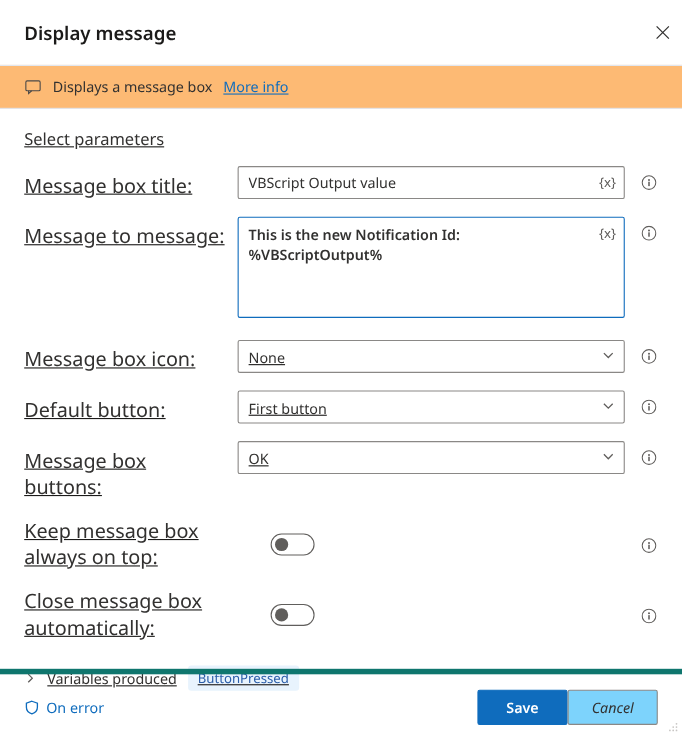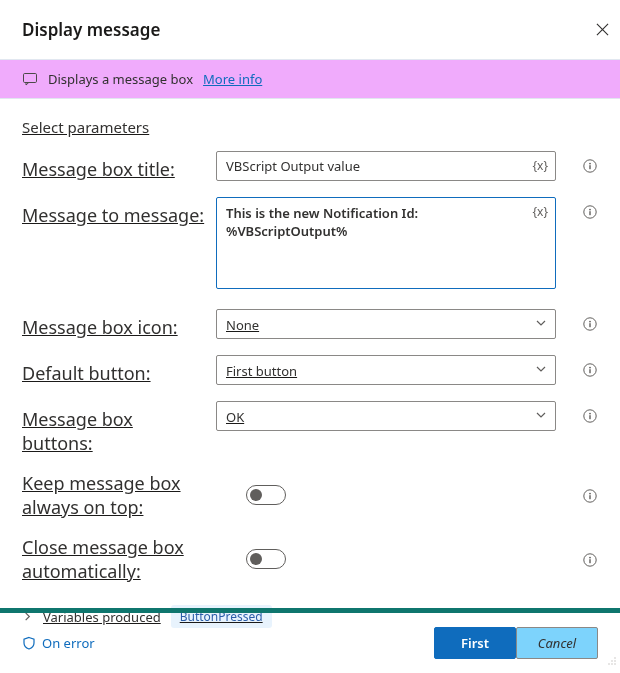--- a/index.html
+++ b/index.html
@@ -22,21 +22,21 @@
   }
   .dialog-title { font-size: 17px; font-weight: 600; }
   .close-btn {
     width: 20px; height: 20px; display:flex; align-items:center; justify-content:center;
     cursor:pointer; color:#323130;
   }
 
   .info-banner {
     margin: 6px 0 0 0;
     padding: 10px 22px;
-    background: #f0abfc;
+    background: #fdba74;
     border-top: 1px solid #e1e7f0;
     border-bottom: 1px solid #e1e7f0;
     display: flex;
     align-items: center;
     gap: 10px;
     font-size: 13px;
     color: #323130;
   }
   .info-link { color: #0f6cbd; text-decoration: underline; cursor: pointer; }
 
@@ -56,21 +56,21 @@
     width: 184px;
     min-width: 184px;
     padding-top: 6px;
     font-size: 18px;
     color: #323130;
   }
   .form-control-col {
     flex: 1;
     display: flex;
     align-items: flex-start;
-    gap: 26px;
+    gap: 14px;
   }
   .ctrl-wrap { flex: 1; position: relative; }
 
   .txt-input, .select-box, .textarea-box {
     width: 100%;
     border: 1px solid #8a8886;
     border-radius: 2px;
     padding: 6px 56px 6px 9px;
     font-size: 13px;
     font-family: inherit;
@@ -347,21 +347,21 @@
 </div>
 
 <div class="footer">
   <div class="on-error">
     <svg width="14" height="14" viewBox="0 0 14 14" fill="none">
       <path d="M7 1.5 L12 3.2 V7 C12 10 9.8 12.1 7 13 C4.2 12.1 2 10 2 7 V3.2 Z" stroke="#0f6cbd" stroke-width="1.2"></path>
     </svg>
     <span>On error</span>
   </div>
   <div class="footer-spacer"></div>
-  <button class="btn btn-primary">First</button>
+  <button class="btn btn-primary">Save</button>
   <button class="btn btn-secondary">Cancel</button>
 </div>
 
 <div class="resize-grip">
   <svg width="10" height="10" viewBox="0 0 10 10">
     <circle cx="8" cy="2" r="0.8" fill="currentColor"></circle>
     <circle cx="5" cy="5" r="0.8" fill="currentColor"></circle>
     <circle cx="8" cy="5" r="0.8" fill="currentColor"></circle>
     <circle cx="2" cy="8" r="0.8" fill="currentColor"></circle>
     <circle cx="5" cy="8" r="0.8" fill="currentColor"></circle>

